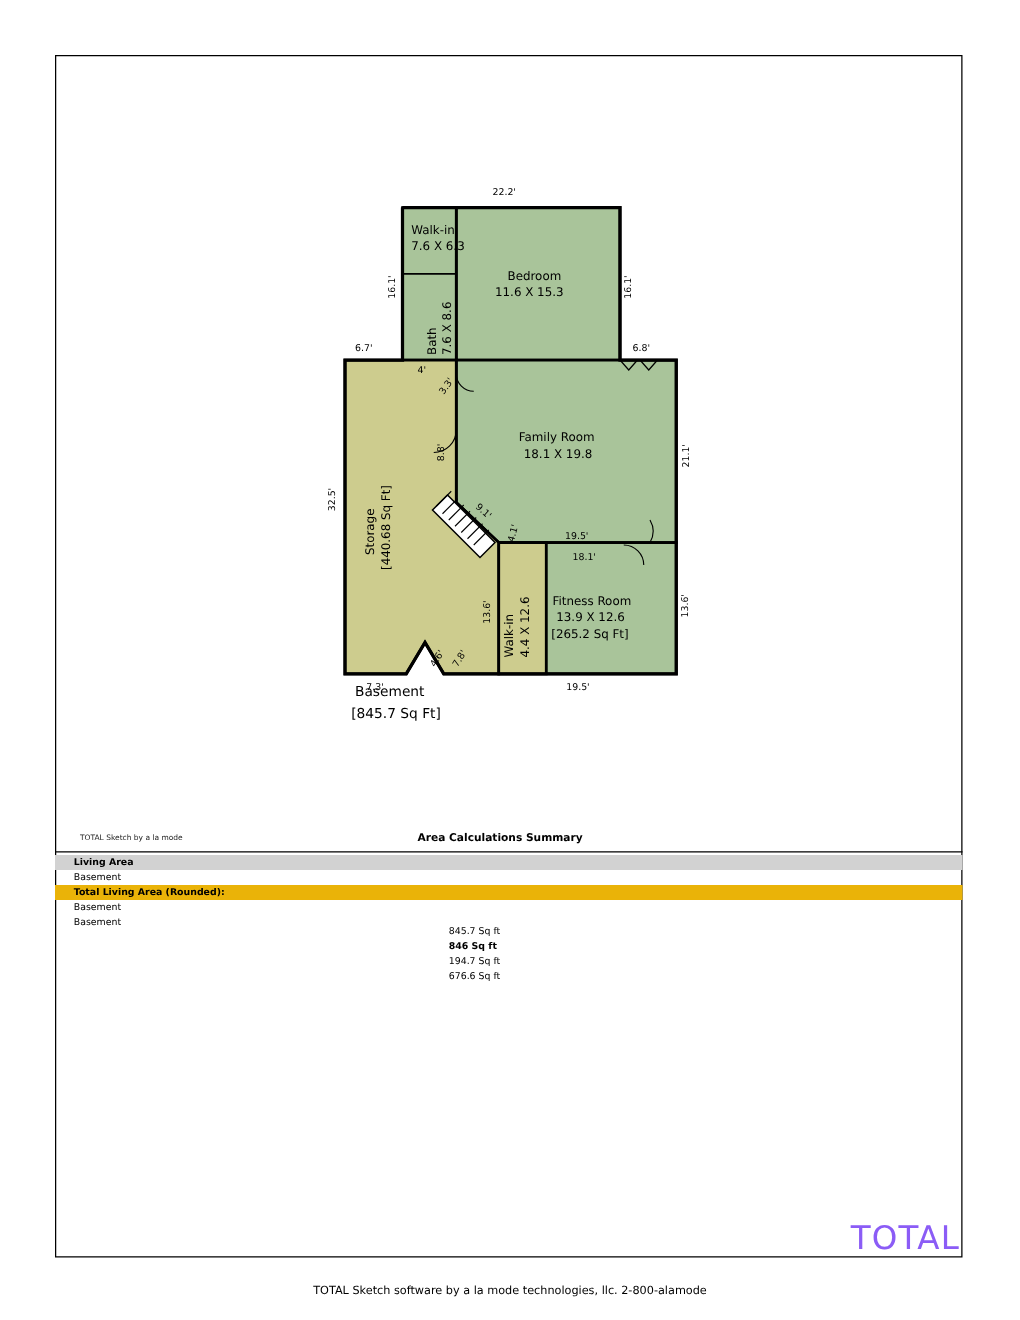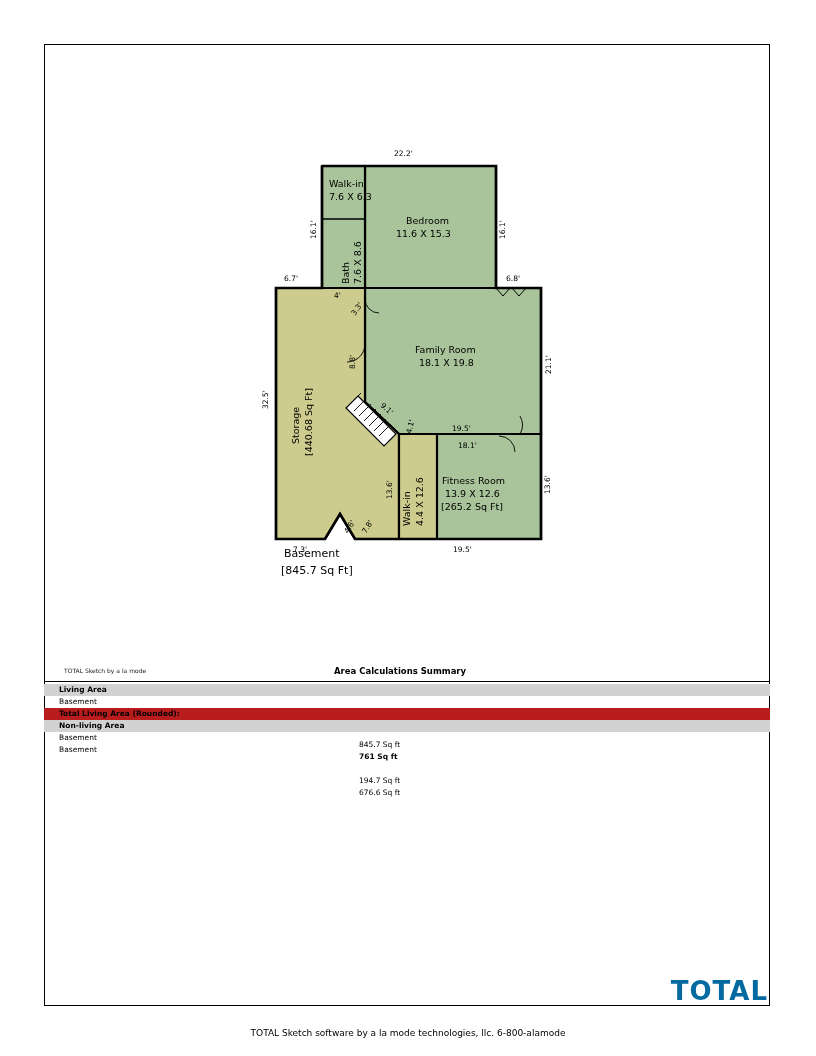--- a/index.html
+++ b/index.html
@@ -116,38 +116,38 @@
     margin-top: 43px;
   }
   .section-row {
     background: #d2d2d2;
     font-weight: bold;
   }
   .bold-row {
     font-weight: bold;
   }
   .zebra {
-    background: #b91c1c;
+    background: #eab308;
   }
 
   .footer {
     position: absolute;
     left: 0;
     top: 1028px;
     width: 816px;
     text-align: center;
     font-size: 9px;
   }
   .watermark {
     position: absolute;
     right: 48px;
     bottom: 50px;
     font-size: 26px;
-    font-weight: bold;
-    color: #0369a1;
+    font-weight: normal;
+    color: #8b5cf6;
     letter-spacing: 1px;
     user-select: none;
   }
 </style>
 </head>
 <body>
 
 <div class="page">
 
   <div class="sheet-border"></div>
@@ -256,35 +256,32 @@
 
       <div class="row section-row">
         <span class="c1">Living Area</span>
       </div>
       <div class="row">
         <span class="c1">Basement</span>
         <span class="c2">845.7 Sq ft</span>
       </div>
       <div class="row zebra bold-row">
         <span class="c1">Total Living Area (Rounded):</span>
-        <span class="c2">761 Sq ft</span>
-      </div>
-
-      <div class="row section-row">
-        <span class="c1">Non-living Area</span>
-      </div>
+        <span class="c2">846 Sq ft</span>
+      </div>
+
       <div class="row">
         <span class="c1">Basement</span>
         <span class="c2">194.7 Sq ft</span>
       </div>
       <div class="row">
         <span class="c1">Basement</span>
         <span class="c2">676.6 Sq ft</span>
       </div>
 
     </div>
   </div>
 
   <div class="watermark">TOTAL</div>
 
-  <div class="footer">TOTAL Sketch software by a la mode technologies, llc. 6-800-alamode</div>
+  <div class="footer">TOTAL Sketch software by a la mode technologies, llc. 2-800-alamode</div>
 
 </div>
 
 </body></html>

